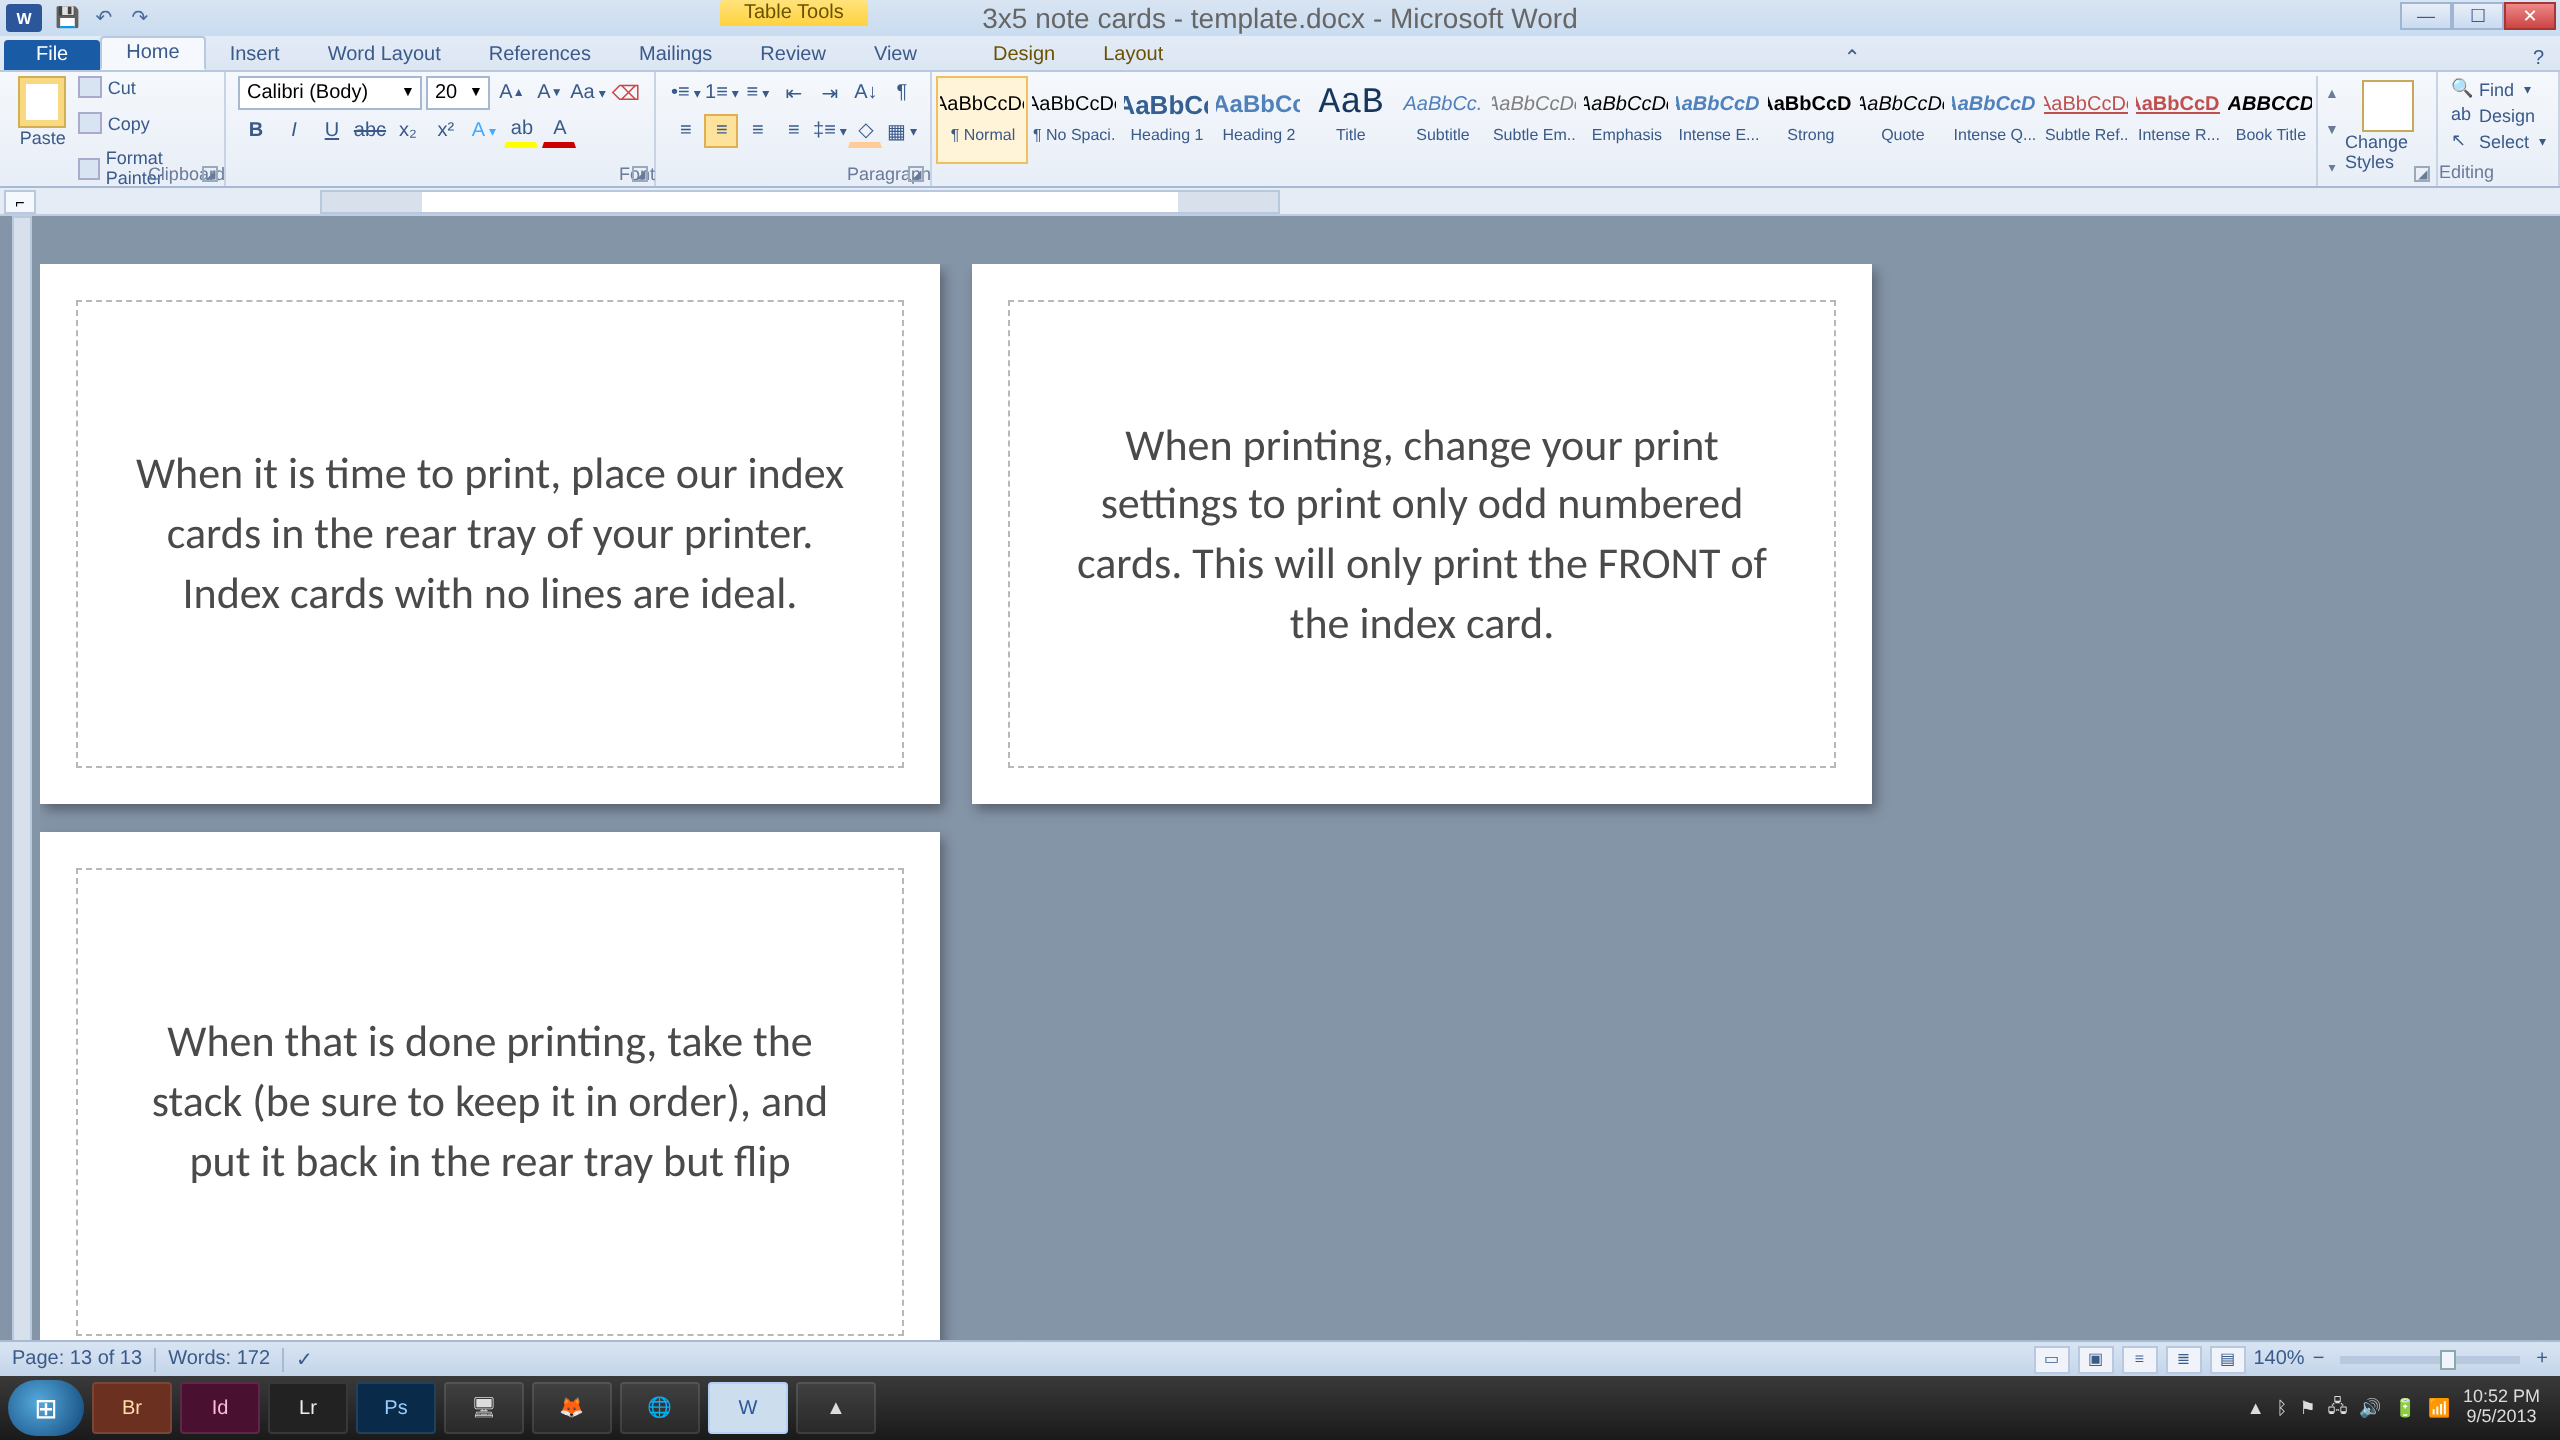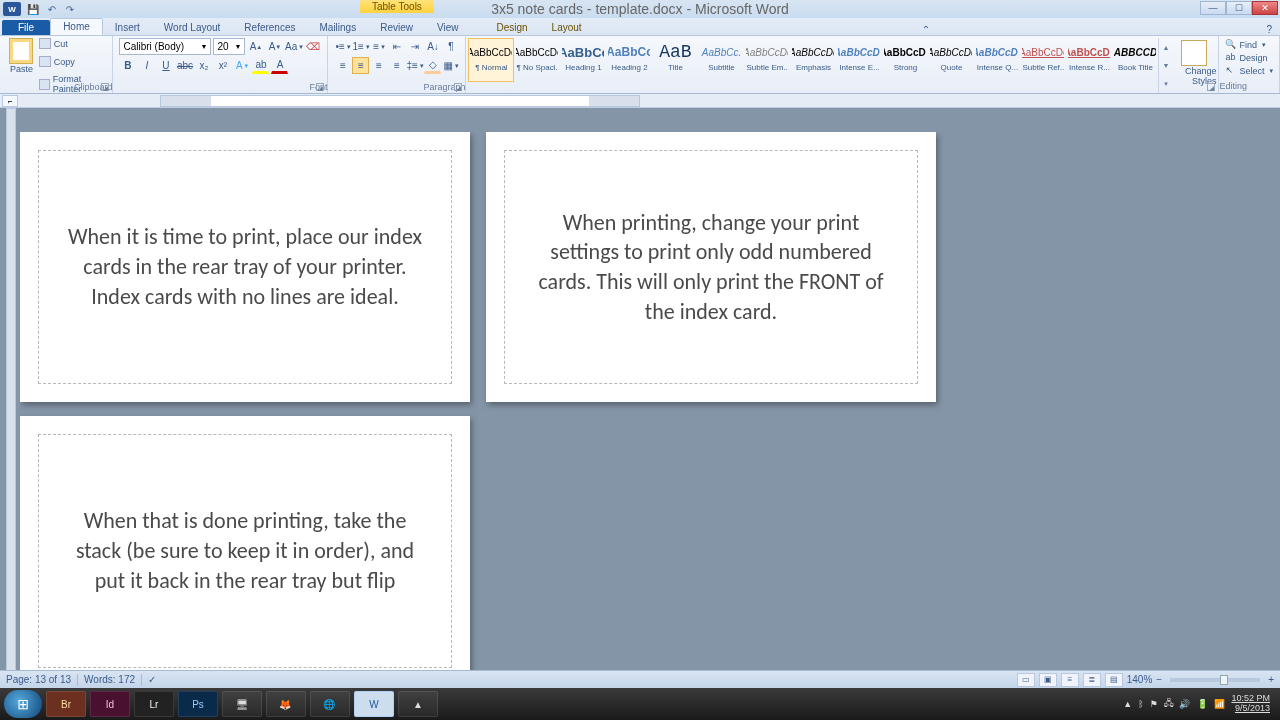--- a/index.html
+++ b/index.html
@@ -51,21 +51,21 @@
 
 
 .styles-gallery { display:flex; height:44px;}
 .style-item { width:46px; border:1px solid transparent; text-align:center; padding:2px 1px; cursor:pointer;}
 .style-item.sel { border:1px solid #f0c060; background:#fff3d8;}
 .style-item .prev { font-size:10px; height:22px; display:flex; align-items:center; justify-content:center; overflow:hidden;}
 .style-item .name { font-size:8px; color:#3a5a8a; white-space:nowrap; overflow:hidden;}
 .styles-more { width:14px; display:flex; flex-direction:column; border-left:1px solid #c8d4e6;}
 .styles-more span{flex:1; font-size:7px; display:flex; align-items:center; justify-content:center; color:#6a7a9a;}
 
-.change-styles { width:44px; text-align:right; font-size:9px; color:#3a5a8a; padding-top:2px;}
+.change-styles { width:44px; text-align:left; font-size:9px; color:#3a5a8a; padding-top:2px;}
 .change-styles .ic { width:26px; height:26px; margin:0 auto; background:#fff; border:1px solid #c8a85a;}
 
 
 .edit-group div { font-size:9px; color:#3a5a8a; display:flex; align-items:center; gap:3px; padding:1px 0;}
 .edit-group .ic { width:11px; height:11px;}
 
 
 .ruler-area { height: 14px; background:#e5ecf5; border-bottom:1px solid #c0cde0; position:relative;}
 .ruler-area .cornerbtn { position:absolute; left:2px; top:1px; width:16px; height:12px; background:#f5f8fc; border:1px solid #b8c8de; font-size:8px; display:flex; align-items:center; justify-content:center;}
 .hruler { position:absolute; left:160px; top:1px; height:12px; width:480px; background:#fff; border:1px solid #b8c8de; font-size:7px; display:flex; align-items:center; overflow:hidden;}
@@ -91,21 +91,21 @@
 .viewbtn { width:18px; height:14px; border:1px solid #b8c8de; background:#f0f4fa; font-size:8px; display:flex; align-items:center; justify-content:center;}
 .zoom-slider { width:90px; height:4px; background:#b8c8de; position:relative; margin:0 4px;}
 .zoom-slider .thumb { position:absolute; left:50px; top:-3px; width:8px; height:10px; background:#f0f4fa; border:1px solid #8aa;}
 
 
 .taskbar { position:absolute; left:0; right:0; bottom:0; height:32px; background:linear-gradient(#3a3a3a,#1a1a1a); display:flex; align-items:center; padding:0 4px;}
 .startbtn { width:38px; height:28px; border-radius:14px; background:radial-gradient(circle at 40% 40%, #5ad, #147); display:flex; align-items:center; justify-content:center; color:#fff; font-size:14px;}
 .tb-item { width:40px; height:26px; margin-left:4px; background:rgba(255,255,255,0.05); border:1px solid rgba(255,255,255,0.1); display:flex; align-items:center; justify-content:center; font-size:10px; color:#ddd; border-radius:2px;}
 .tb-item.active { background:rgba(120,170,230,0.4); border-color:rgba(160,200,250,0.6);}
 .tb-tray { margin-left:auto; display:flex; align-items:center; gap:6px; color:#ddd; font-size:9px;}
-.tb-clock { text-align:right; line-height:1.1; padding-right:6px;text-decoration:underline;}
+.tb-clock { text-align:center; line-height:1.1; padding-right:6px;}
 .dd { font-size:7px; margin-left:2px;}
 </style>
 </head>
 <body>
 
 <div class="titlebar">
   <div class="word-icon">W</div>
   <div class="qat">
     <span>💾</span>
     <span>↶</span>

